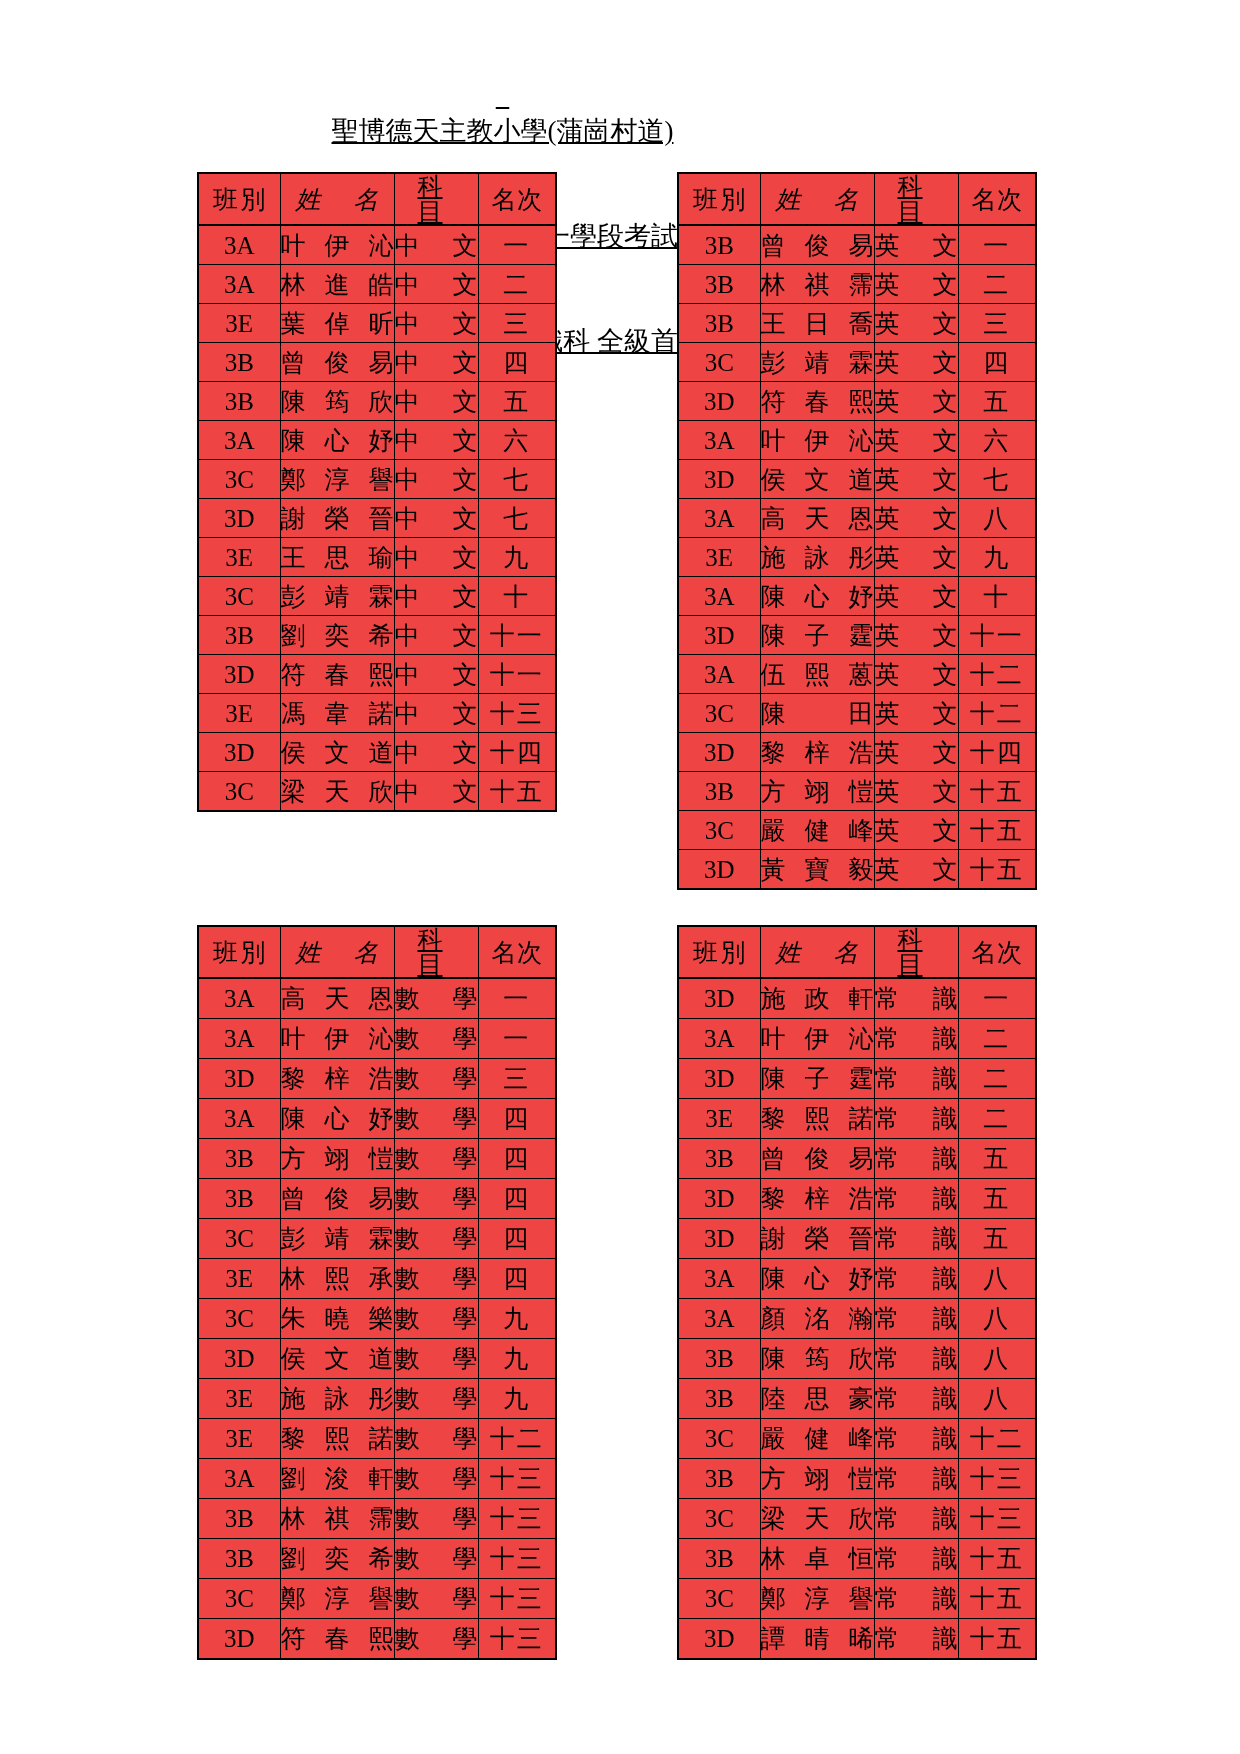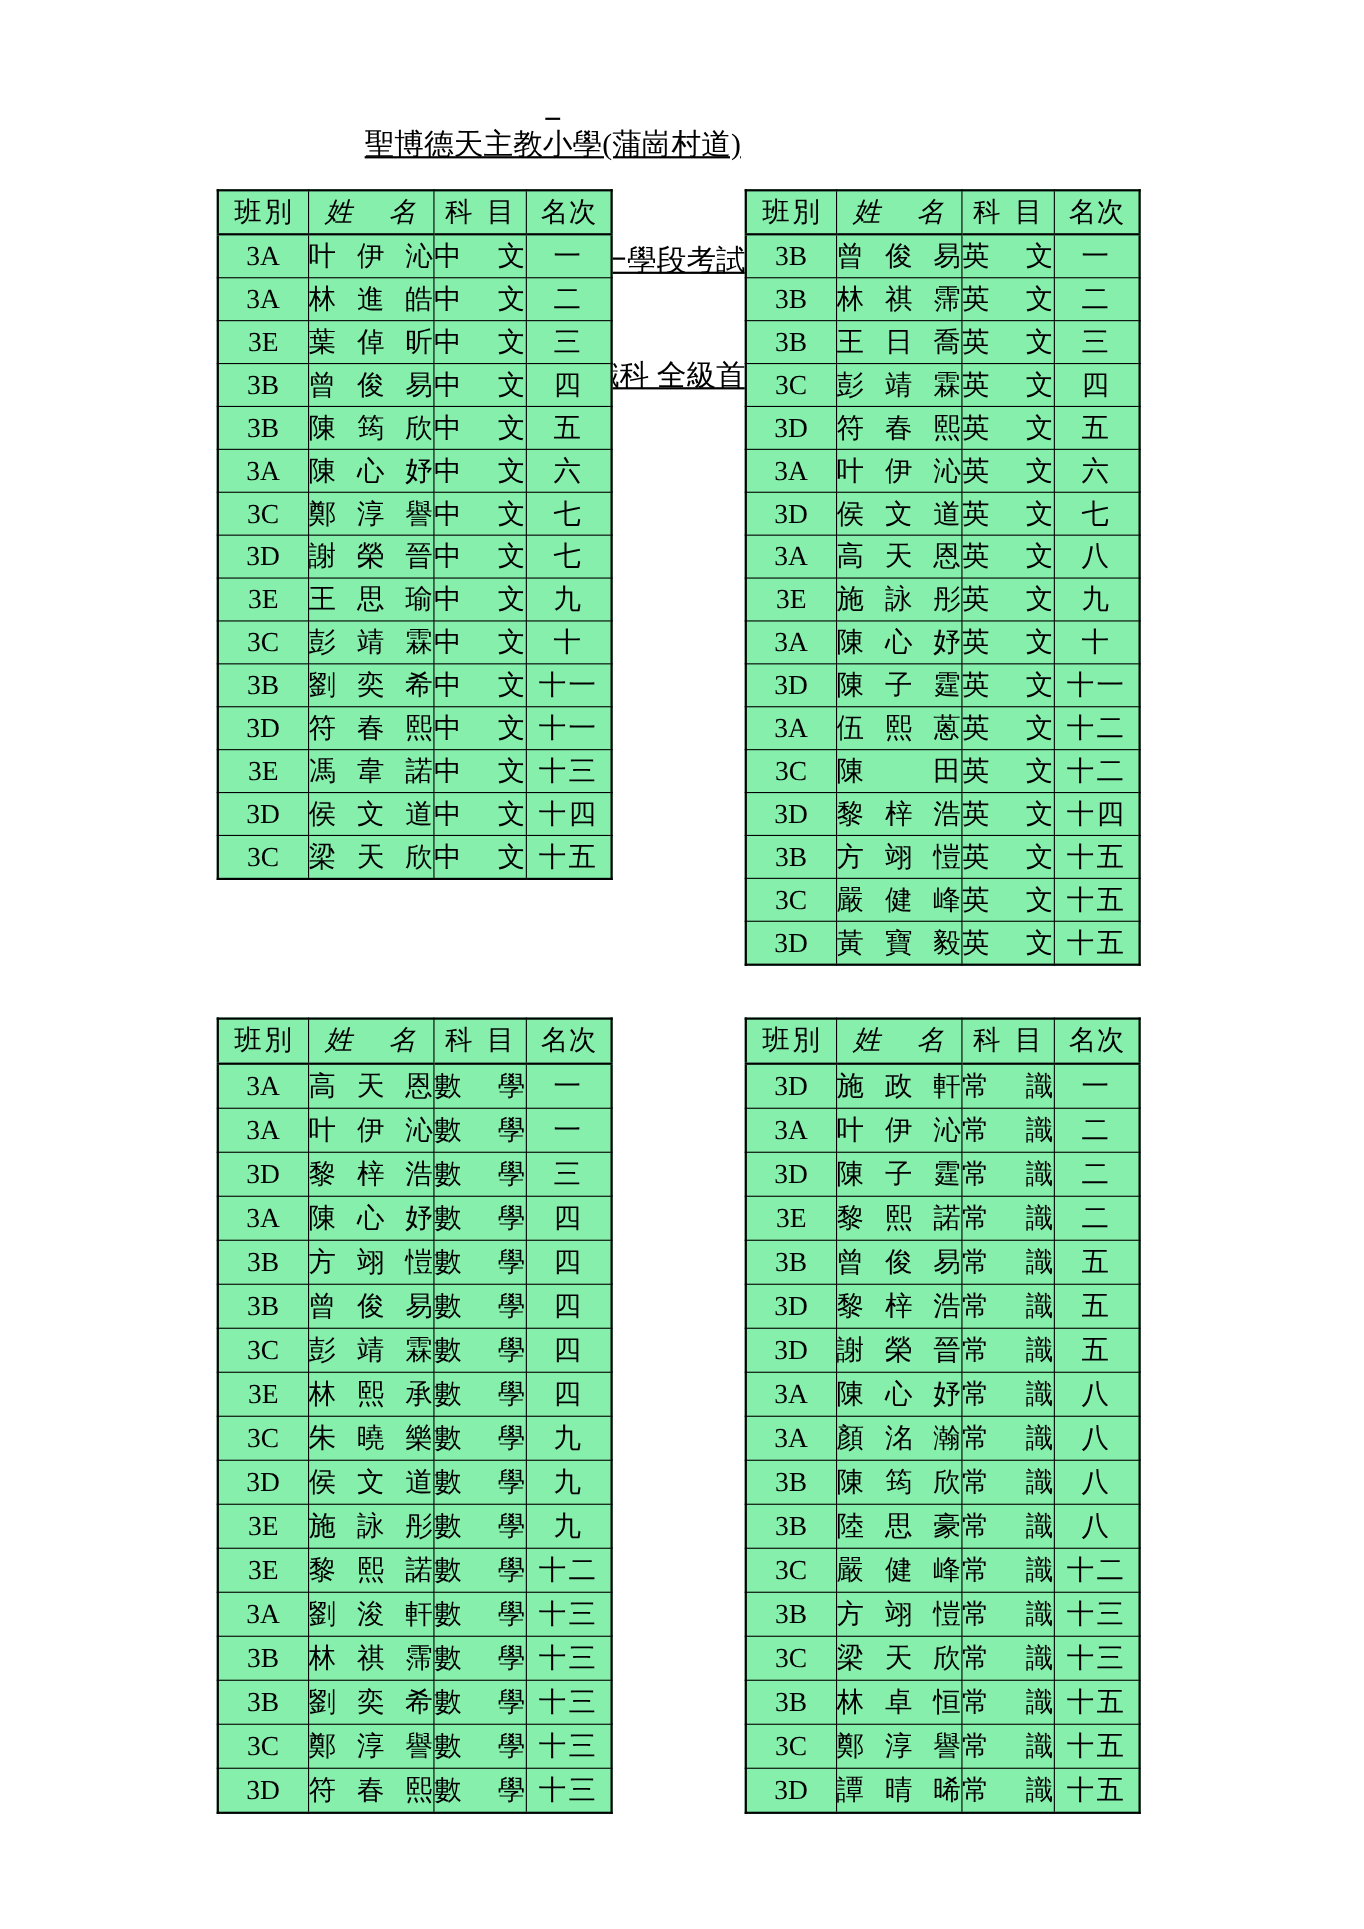--- a/index.html
+++ b/index.html
@@ -24,21 +24,21 @@
     font-size: 27px;
     line-height: 35px;
     white-space: pre;
     text-decoration: underline;
   }
 
   table.rank-table {
     position: absolute;
     border-collapse: collapse;
     table-layout: fixed;
-    background: #86efac;
+    background: #ef4444;
     border: 2px solid #000000;
   }
   col.w0 { width: 82px; }
   col.w1 { width: 114px; }
   col.w2 { width: 84px; }
   col.w3 { width: 78px; }
 
   .rank-table th, .rank-table td {
     border: 1px solid #000000;
     height: 38px;
@@ -68,21 +68,21 @@
   
   .rank-table thead th.hd {
     text-align: justify;
     text-align-last: justify;
     -moz-text-align-last: justify;
     text-justify: inter-character;
     letter-spacing: 0;
   }
   .rank-table thead th.hd.c0 { padding: 0 14px; }
   .rank-table thead th.hd.c1 { padding: 0 15px; font-style: italic; }
-  .rank-table thead th.hd.c2 { padding: 0 10px; }
+  .rank-table thead th.hd.c2 { padding: 0 23px; text-decoration: underline; }
   .rank-table thead th.hd.c3 { padding: 0 13px; }
 
   
   .pos-t1 { left: 197px; top: 172px; }
   .pos-t2 { left: 677px; top: 172px; }
   .pos-t3 { left: 197px; top: 925px; }
   .pos-t4 { left: 677px; top: 925px; }
 </style>
 </head>
 <body>

